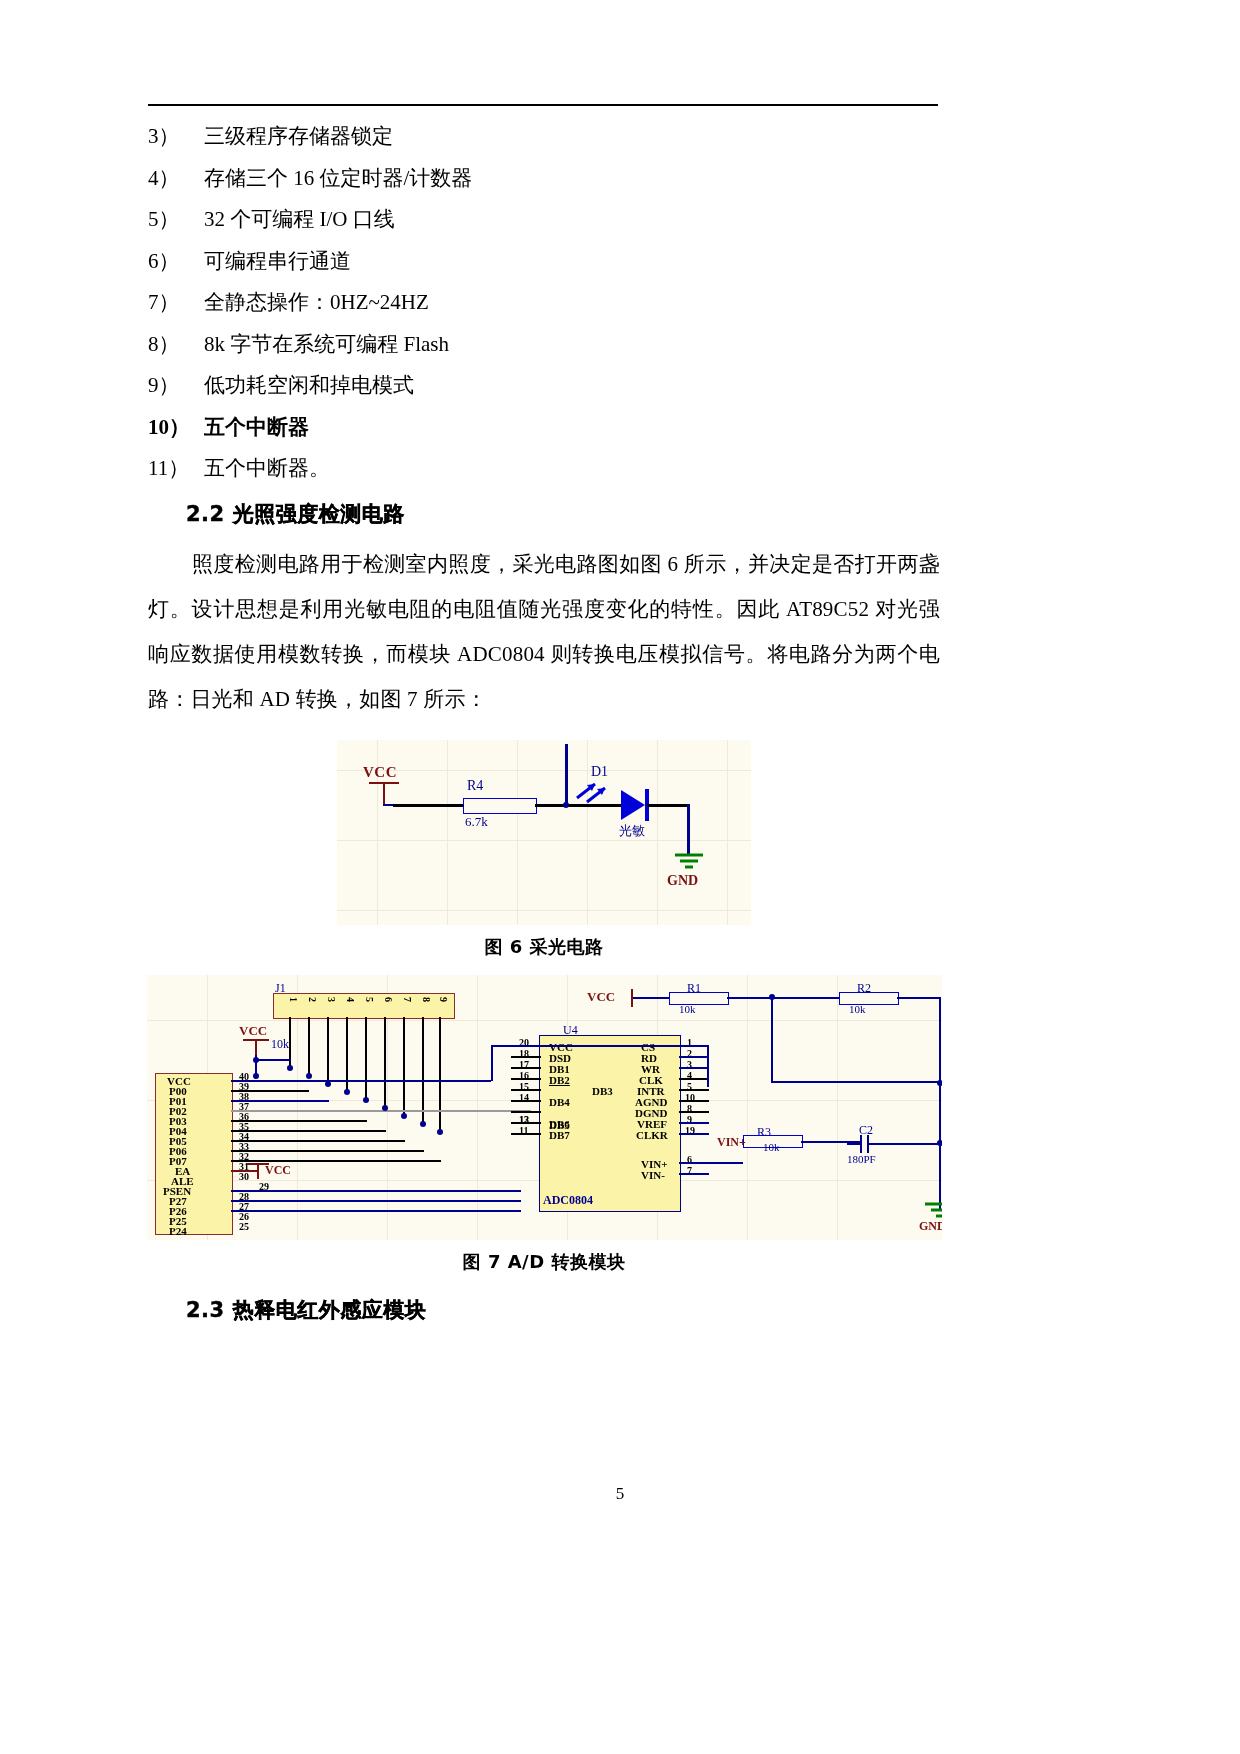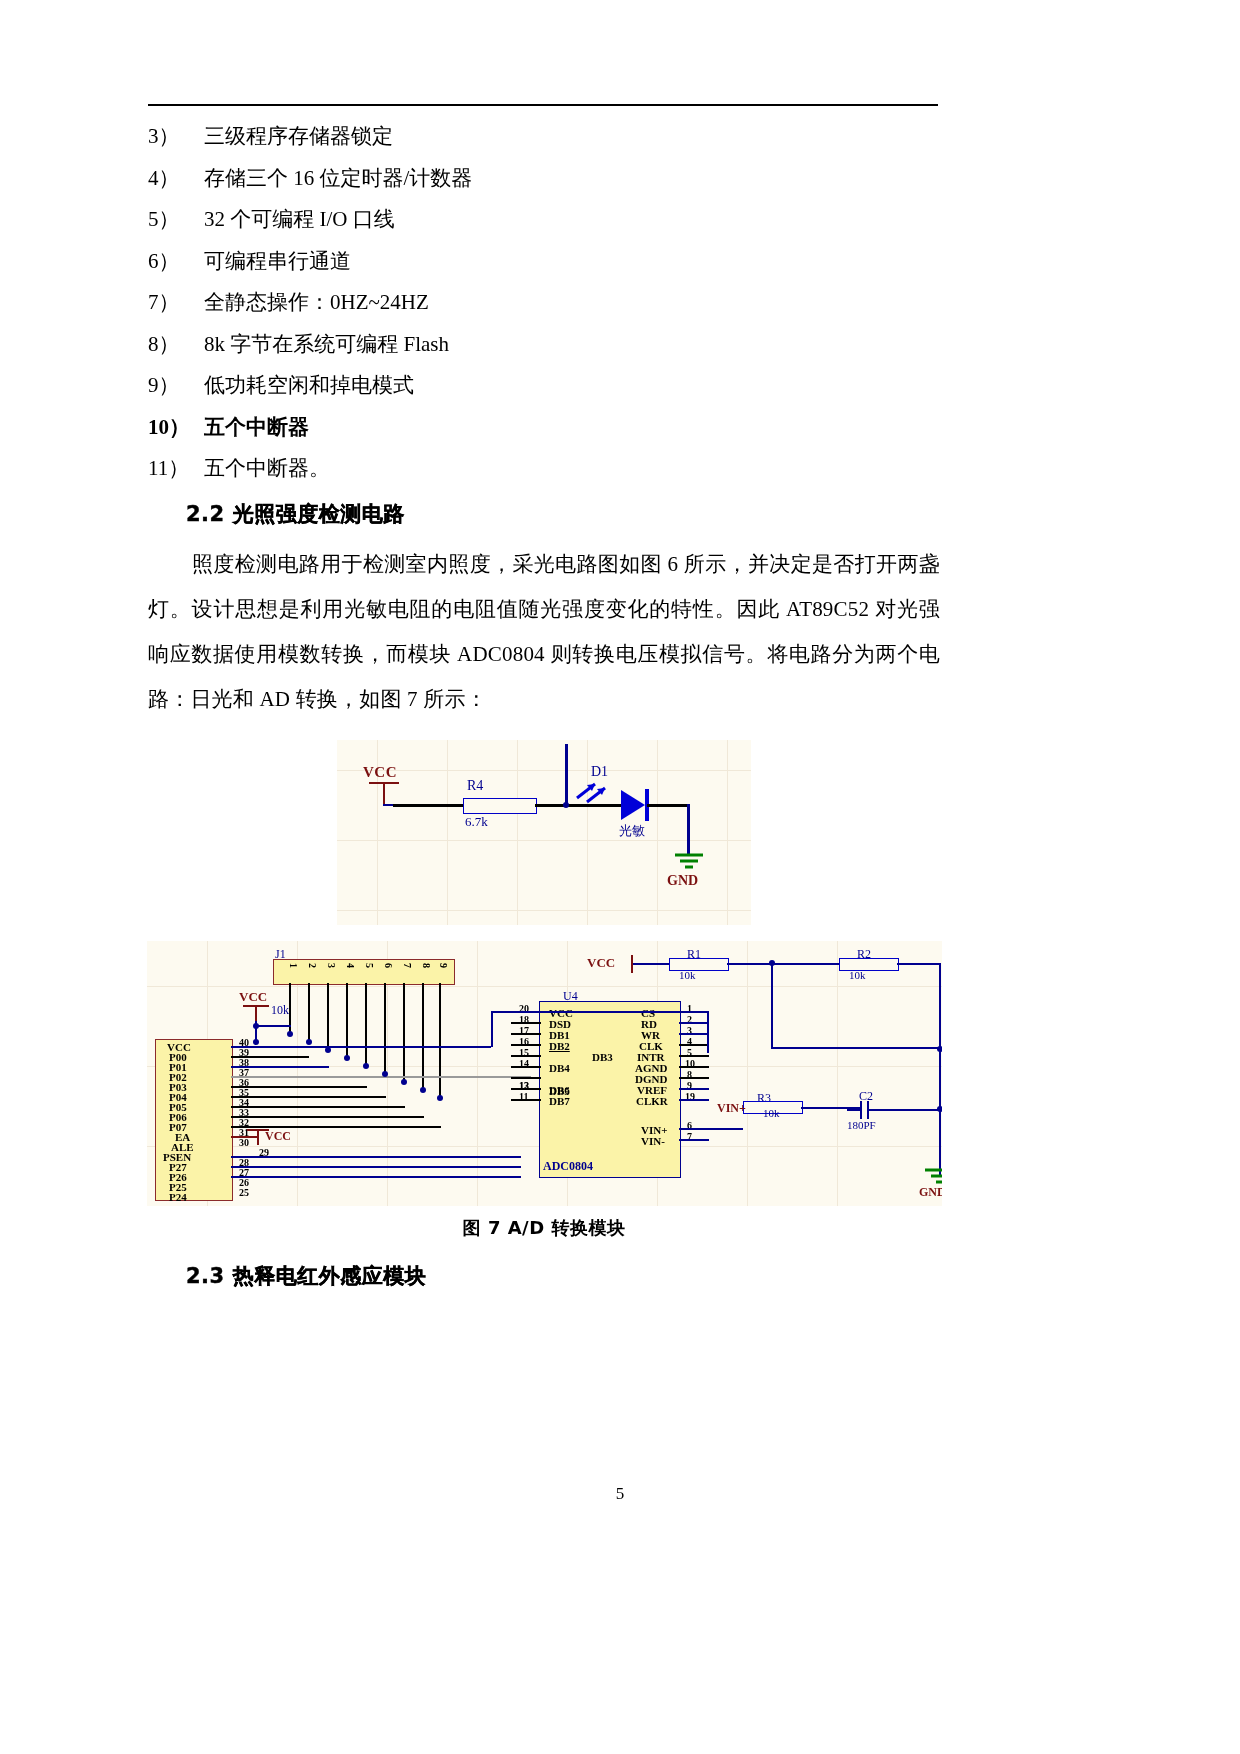--- a/index.html
+++ b/index.html
@@ -216,20 +216,21 @@
         <div class="wire" style="left:350px;top:64px;width:3px;height:52px;"></div>
         <svg style="position:absolute;left:334px;top:112px;" width="36" height="22">
           <line x1="4" y1="3" x2="32" y2="3" stroke="#008000" stroke-width="3"></line>
           <line x1="9" y1="9" x2="27" y2="9" stroke="#008000" stroke-width="3"></line>
           <line x1="14" y1="15" x2="22" y2="15" stroke="#008000" stroke-width="3"></line>
         </svg>
         <div class="lbl-red" style="left:330px;top:133px;font-size:14px;font-weight:bold;">GND</div>
       </div>
     </div>
 
+    <div class="fig-cap">图 6 采光电路</div>
 
     <div class="fig7-outer">
       <div class="fig7">
 
         <div class="grid-v" style="left:60px;"></div>
         <div class="grid-v" style="left:150px;"></div>
         <div class="grid-v" style="left:240px;"></div>
         <div class="grid-v" style="left:330px;"></div>
         <div class="grid-v" style="left:420px;"></div>
         <div class="grid-v" style="left:510px;"></div>

